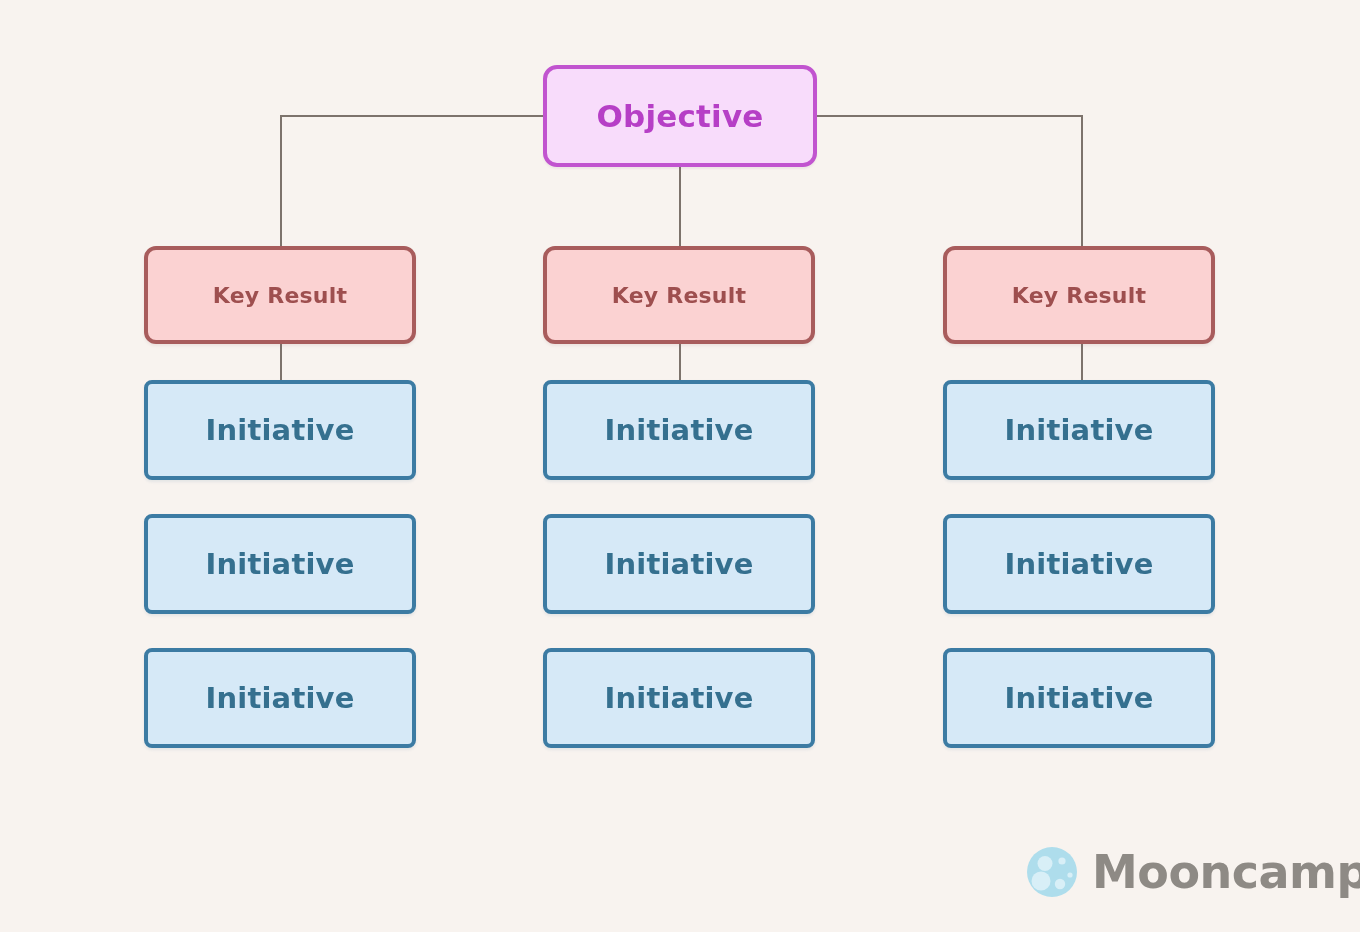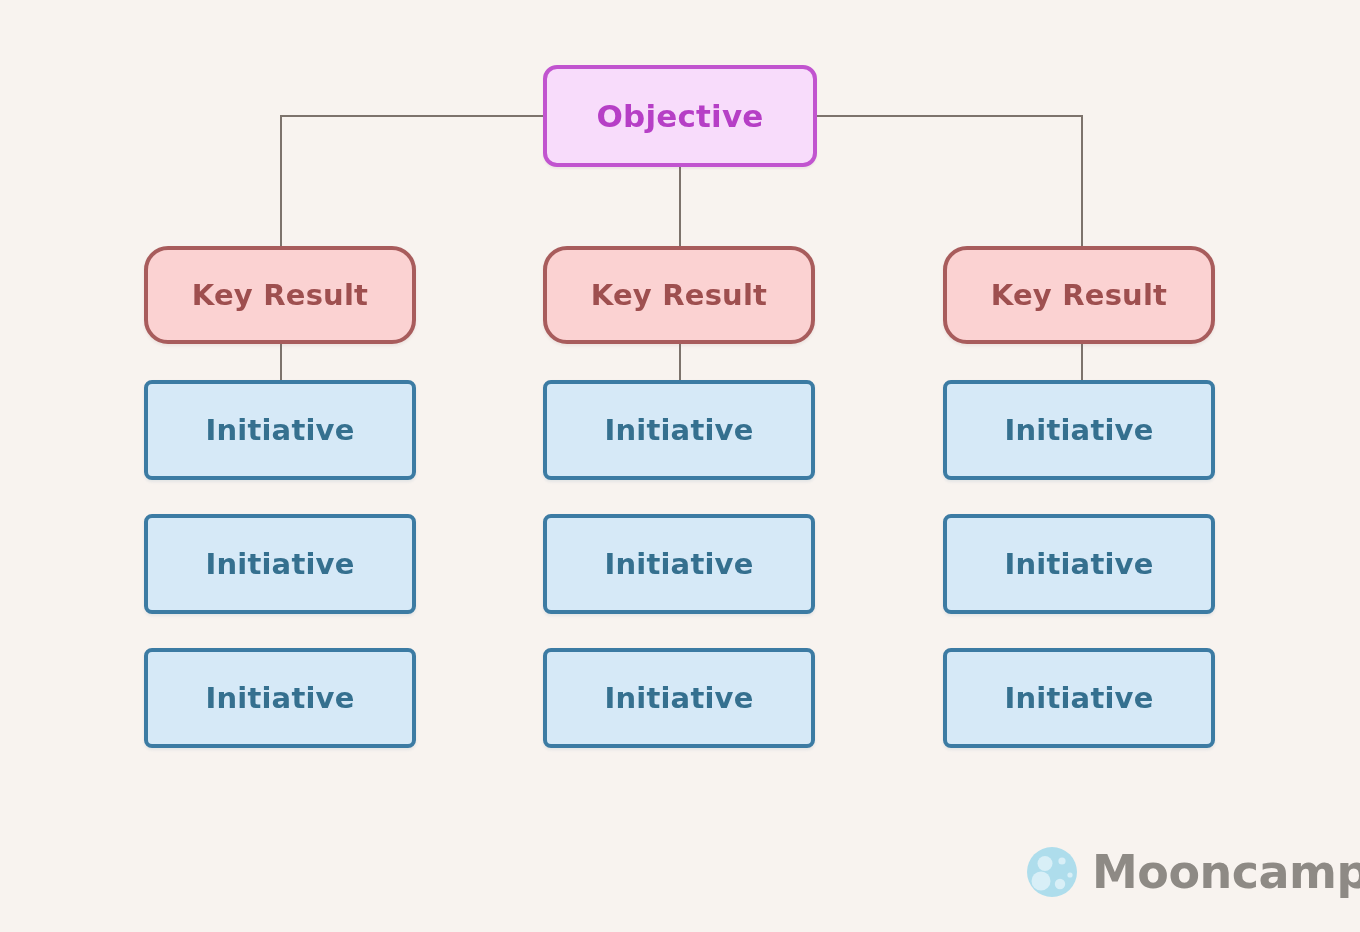--- a/index.html
+++ b/index.html
@@ -47,22 +47,22 @@
     color: #b63fc6;
     font-size: 31px;
     border-radius: 14px;
     box-shadow: 0 2px 2px rgba(120,90,110,0.07);
   }
 
   .node-key-result {
     background: #fbd2d2;
     border: 4px solid #a85c5c;
     color: #9e4f4f;
-    font-size: 29px;
-    border-radius: 24px;
+    font-size: 22px;
+    border-radius: 12px;
     box-shadow: 0 2px 3px rgba(140,90,90,0.10);
   }
 
   .node-initiative {
     background: #d6e9f7;
     border: 4px solid #3c7ba3;
     color: #35708f;
     font-size: 29px;
     border-radius: 8px;
     box-shadow: 0 2px 3px rgba(60,110,150,0.10);

